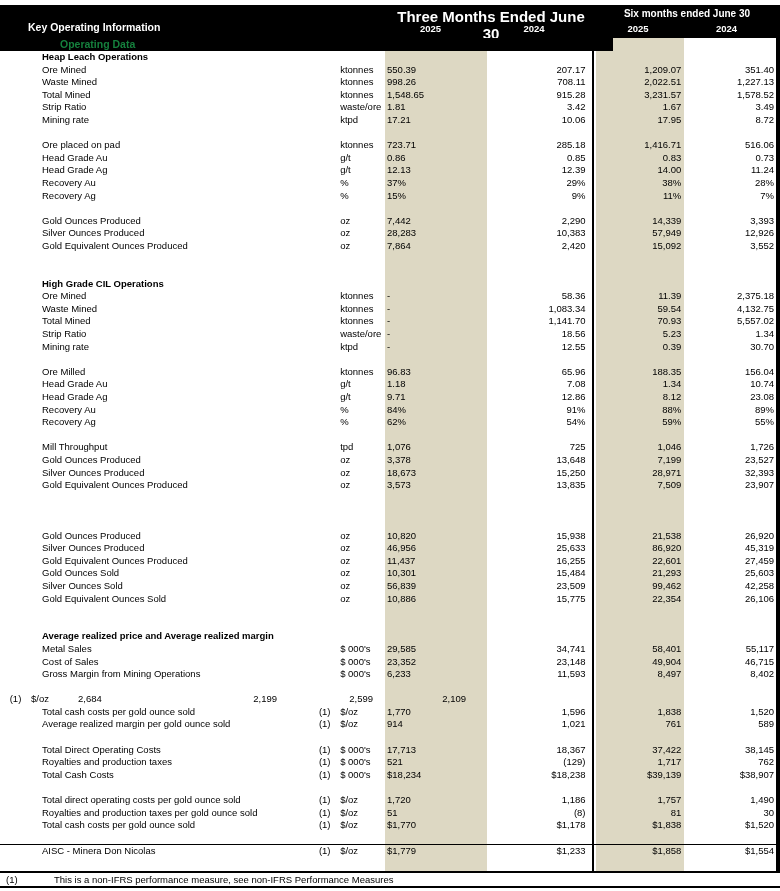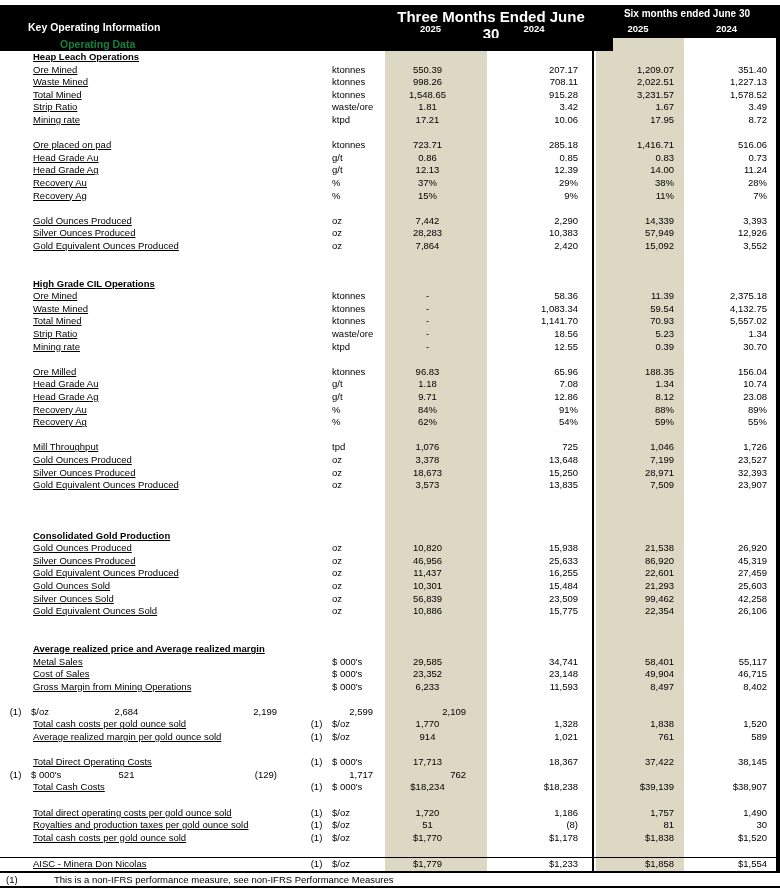--- a/index.html
+++ b/index.html
@@ -24,24 +24,24 @@
   .hdr1 .h-y1    { position:absolute; left:379px; top:18px; width:103px; text-align:center; font-size:9.5px; font-weight:bold; }
   .hdr1 .h-y2    { position:absolute; left:482px; top:18px; width:104px; text-align:center; font-size:9.5px; font-weight:bold; }
   .hdr1 .h-y3    { position:absolute; left:596px; top:18px; width:84px;  text-align:center; font-size:9.5px; font-weight:bold; }
   .hdr1 .h-y4    { position:absolute; left:680px; top:18px; width:93px;  text-align:center; font-size:9.5px; font-weight:bold; }
   .hdr2 .h-sub   { position:absolute; left:60px; top:0px; font-size:10.5px; font-weight:bold; line-height:13px; white-space:nowrap; }
   
   .rows { position:absolute; left:0; top:51px; width:780px; z-index:3; }
   .row  { display:flex; height:12.6px; align-items:center; font-size:9.5px; line-height:12.6px; white-space:nowrap; }
   .row.section { font-weight:bold; }
   .row.topline { border-top:1px solid #000; }
-  .c-label { width:268px; padding-left:33px; overflow:visible;text-decoration:underline; }
+  .c-label { width:268px; padding-left:42px; overflow:visible; }
   .c-ref   { width:31px;  text-align:center; }
   .c-unit  { width:47px;  text-align:left; }
-  .c-v1 { width:103px; text-align:center; padding-right:6px; box-sizing:border-box; }
+  .c-v1 { width:103px; text-align:left; padding-right:6px; box-sizing:border-box; }
   .c-v2 { width:104px; text-align:right; padding-right:8px; box-sizing:border-box; }
   .c-sp { width:10px; }
   .c-v3 { width:84px;  text-align:right; padding-right:6px; box-sizing:border-box; }
   .c-v4 { width:93px;  text-align:right; padding-right:6px; box-sizing:border-box; }
   
   .footnote {
     position:absolute; left:0; top:871px; width:780px; height:17px; box-sizing:border-box;
     background:#fff; border-top:2px solid #000; border-bottom:2px solid #000;
     display:flex; align-items:center; font-size:9.5px; z-index:5;
   }
@@ -365,103 +365,93 @@
         <span class="c-unit">oz</span>
         <span class="c-v1">3,573</span>
         <span class="c-v2">13,835</span>
         <span class="c-sp"></span>
         <span class="c-v3">7,509</span>
         <span class="c-v4">23,907</span>
       </div>
       <div class="row"></div>
       <div class="row"></div>
       <div class="row"></div>
+      <div class="row">
+        <span class="c-label">Gold Ounces Produced</span>
+        <span class="c-ref"></span>
+        <span class="c-unit">oz</span>
+        <span class="c-v1">10,820</span>
+        <span class="c-v2">15,938</span>
+        <span class="c-sp"></span>
+        <span class="c-v3">21,538</span>
+        <span class="c-v4">26,920</span>
+      </div>
+      <div class="row">
+        <span class="c-label">Silver Ounces Produced</span>
+        <span class="c-ref"></span>
+        <span class="c-unit">oz</span>
+        <span class="c-v1">46,956</span>
+        <span class="c-v2">25,633</span>
+        <span class="c-sp"></span>
+        <span class="c-v3">86,920</span>
+        <span class="c-v4">45,319</span>
+      </div>
+      <div class="row">
+        <span class="c-label">Gold Equivalent Ounces Produced</span>
+        <span class="c-ref"></span>
+        <span class="c-unit">oz</span>
+        <span class="c-v1">11,437</span>
+        <span class="c-v2">16,255</span>
+        <span class="c-sp"></span>
+        <span class="c-v3">22,601</span>
+        <span class="c-v4">27,459</span>
+      </div>
+      <div class="row">
+        <span class="c-label">Gold Ounces Sold</span>
+        <span class="c-ref"></span>
+        <span class="c-unit">oz</span>
+        <span class="c-v1">10,301</span>
+        <span class="c-v2">15,484</span>
+        <span class="c-sp"></span>
+        <span class="c-v3">21,293</span>
+        <span class="c-v4">25,603</span>
+      </div>
+      <div class="row">
+        <span class="c-label">Silver Ounces Sold</span>
+        <span class="c-ref"></span>
+        <span class="c-unit">oz</span>
+        <span class="c-v1">56,839</span>
+        <span class="c-v2">23,509</span>
+        <span class="c-sp"></span>
+        <span class="c-v3">99,462</span>
+        <span class="c-v4">42,258</span>
+      </div>
+      <div class="row">
+        <span class="c-label">Gold Equivalent Ounces Sold</span>
+        <span class="c-ref"></span>
+        <span class="c-unit">oz</span>
+        <span class="c-v1">10,886</span>
+        <span class="c-v2">15,775</span>
+        <span class="c-sp"></span>
+        <span class="c-v3">22,354</span>
+        <span class="c-v4">26,106</span>
+      </div>
+      <div class="row"></div>
+      <div class="row"></div>
       <div class="row section">
-        <span class="c-label">Consolidated Gold Production</span>
+        <span class="c-label">Average realized price and Average realized margin</span>
         <span class="c-ref"></span>
         <span class="c-unit"></span>
         <span class="c-v1"></span>
         <span class="c-v2"></span>
         <span class="c-sp"></span>
         <span class="c-v3"></span>
         <span class="c-v4"></span>
       </div>
       <div class="row">
-        <span class="c-label">Gold Ounces Produced</span>
-        <span class="c-ref"></span>
-        <span class="c-unit">oz</span>
-        <span class="c-v1">10,820</span>
-        <span class="c-v2">15,938</span>
-        <span class="c-sp"></span>
-        <span class="c-v3">21,538</span>
-        <span class="c-v4">26,920</span>
-      </div>
-      <div class="row">
-        <span class="c-label">Silver Ounces Produced</span>
-        <span class="c-ref"></span>
-        <span class="c-unit">oz</span>
-        <span class="c-v1">46,956</span>
-        <span class="c-v2">25,633</span>
-        <span class="c-sp"></span>
-        <span class="c-v3">86,920</span>
-        <span class="c-v4">45,319</span>
-      </div>
-      <div class="row">
-        <span class="c-label">Gold Equivalent Ounces Produced</span>
-        <span class="c-ref"></span>
-        <span class="c-unit">oz</span>
-        <span class="c-v1">11,437</span>
-        <span class="c-v2">16,255</span>
-        <span class="c-sp"></span>
-        <span class="c-v3">22,601</span>
-        <span class="c-v4">27,459</span>
-      </div>
-      <div class="row">
-        <span class="c-label">Gold Ounces Sold</span>
-        <span class="c-ref"></span>
-        <span class="c-unit">oz</span>
-        <span class="c-v1">10,301</span>
-        <span class="c-v2">15,484</span>
-        <span class="c-sp"></span>
-        <span class="c-v3">21,293</span>
-        <span class="c-v4">25,603</span>
-      </div>
-      <div class="row">
-        <span class="c-label">Silver Ounces Sold</span>
-        <span class="c-ref"></span>
-        <span class="c-unit">oz</span>
-        <span class="c-v1">56,839</span>
-        <span class="c-v2">23,509</span>
-        <span class="c-sp"></span>
-        <span class="c-v3">99,462</span>
-        <span class="c-v4">42,258</span>
-      </div>
-      <div class="row">
-        <span class="c-label">Gold Equivalent Ounces Sold</span>
-        <span class="c-ref"></span>
-        <span class="c-unit">oz</span>
-        <span class="c-v1">10,886</span>
-        <span class="c-v2">15,775</span>
-        <span class="c-sp"></span>
-        <span class="c-v3">22,354</span>
-        <span class="c-v4">26,106</span>
-      </div>
-      <div class="row"></div>
-      <div class="row"></div>
-      <div class="row section">
-        <span class="c-label">Average realized price and Average realized margin</span>
-        <span class="c-ref"></span>
-        <span class="c-unit"></span>
-        <span class="c-v1"></span>
-        <span class="c-v2"></span>
-        <span class="c-sp"></span>
-        <span class="c-v3"></span>
-        <span class="c-v4"></span>
-      </div>
-      <div class="row">
         <span class="c-label">Metal Sales</span>
         <span class="c-ref"></span>
         <span class="c-unit">$ 000's</span>
         <span class="c-v1">29,585</span>
         <span class="c-v2">34,741</span>
         <span class="c-sp"></span>
         <span class="c-v3">58,401</span>
         <span class="c-v4">55,117</span>
       </div>
       <div class="row">
@@ -492,21 +482,21 @@
         <span class="c-v2">2,199</span>
         <span class="c-sp"></span>
         <span class="c-v3">2,599</span>
         <span class="c-v4">2,109</span>
       </div>
       <div class="row">
         <span class="c-label">Total cash costs per gold ounce sold</span>
         <span class="c-ref">(1)</span>
         <span class="c-unit">$/oz</span>
         <span class="c-v1">1,770</span>
-        <span class="c-v2">1,328</span>
+        <span class="c-v2">1,596</span>
         <span class="c-sp"></span>
         <span class="c-v3">1,838</span>
         <span class="c-v4">1,520</span>
       </div>
       <div class="row">
         <span class="c-label">Average realized margin per gold ounce sold</span>
         <span class="c-ref">(1)</span>
         <span class="c-unit">$/oz</span>
         <span class="c-v1">914</span>
         <span class="c-v2">1,021</span>
@@ -519,20 +509,21 @@
         <span class="c-label">Total Direct Operating Costs</span>
         <span class="c-ref">(1)</span>
         <span class="c-unit">$ 000's</span>
         <span class="c-v1">17,713</span>
         <span class="c-v2">18,367</span>
         <span class="c-sp"></span>
         <span class="c-v3">37,422</span>
         <span class="c-v4">38,145</span>
       </div>
       <div class="row">
+        <span class="c-label">Royalties and production taxes</span>
         <span class="c-ref">(1)</span>
         <span class="c-unit">$ 000's</span>
         <span class="c-v1">521</span>
         <span class="c-v2">(129)</span>
         <span class="c-sp"></span>
         <span class="c-v3">1,717</span>
         <span class="c-v4">762</span>
       </div>
       <div class="row">
         <span class="c-label">Total Cash Costs</span>

